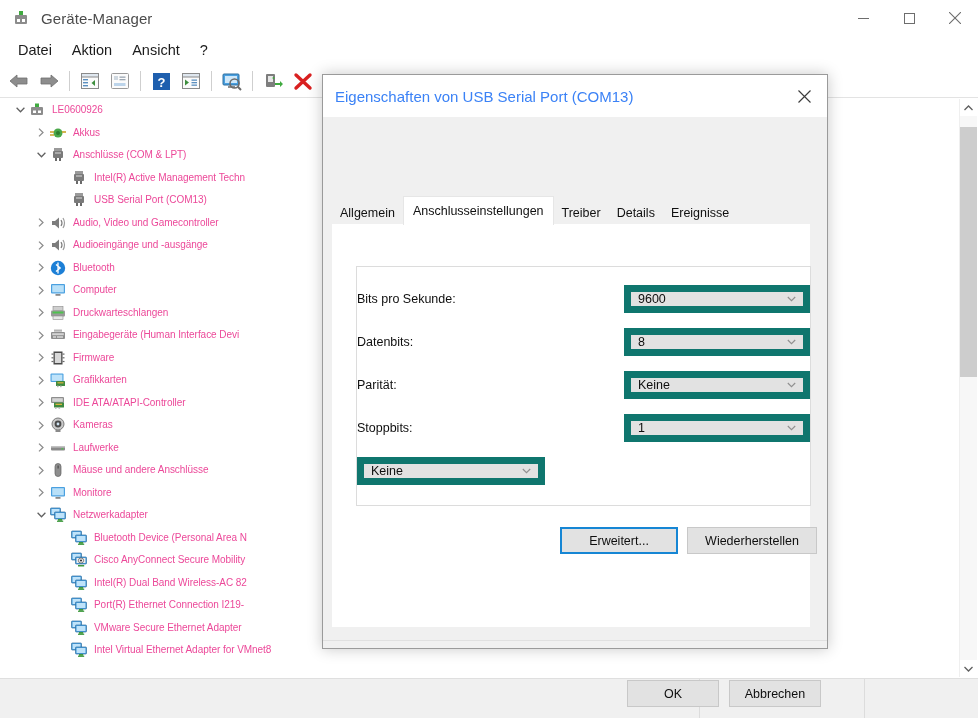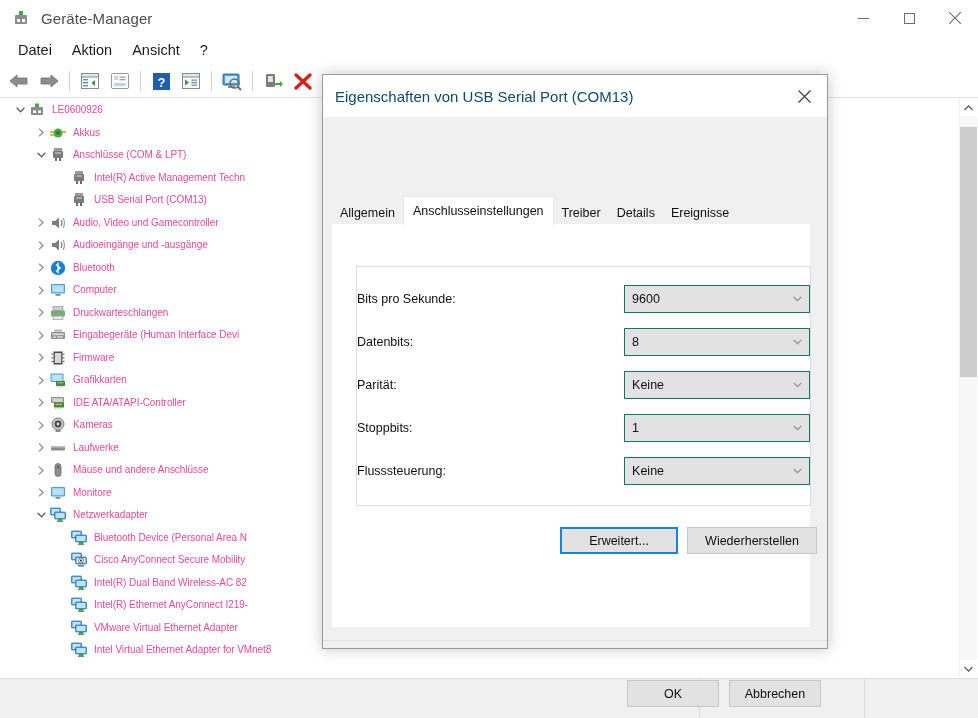--- a/index.html
+++ b/index.html
@@ -102,21 +102,21 @@
     background: #f0f0f0;
     border: 1px solid #9a9a9a;
     box-shadow: 0 0 14px rgba(0,0,0,.22);
     box-sizing: border-box;
   }
   .dlg-titlebar {
     position: relative; height: 42px; background: #ffffff;
     display: flex; align-items: center;
   }
   .dlg-title {
-    margin-left: 12px; font-size: 15px; color: #0c4a6e;
+    margin-left: 12px; font-size: 15px; color: #3b82f6;
     font-family: "Liberation Sans", sans-serif;
   }
   .dlg-close {
     position: absolute; right: 0; top: 0; width: 46px; height: 42px;
     display: flex; align-items: center; justify-content: center; color: #4a4a4a;
   }
   .dlg-body {
     position: absolute; left: 0; top: 42px; right: 0; bottom: 0;
     background: #f0f0f0;
   }
@@ -143,21 +143,21 @@
   }
   .field-row {
     position: absolute; left: 0; width: 100%; height: 28px; display: flex; align-items: center;
   }
   .field-label {
     width: 270px; text-align: left; padding-right: 8px; box-sizing: border-box;
     font-family: "Liberation Sans", sans-serif; font-size: 12.5px; color: #0f0f0f;
   }
   .combo {
     position: relative; width: 188px; height: 28px; background: #e2e2e2;
-    border: 1px solid #0f766e; box-sizing: border-box;
+    border: 7px solid #0f766e; box-sizing: border-box;
     display: flex; align-items: center;
   }
   .combo-value {
     padding-left: 7px; font-family: "Liberation Sans", sans-serif;
     font-size: 12.5px; color: #0f0f0f;
   }
   .combo-arrow {
     position: absolute; right: 7px; top: 0; bottom: 0;
     display: flex; align-items: center; color: #8e8e8e;
   }
@@ -596,33 +596,33 @@
         <div class="tree-row" style="padding-left: 52px;">
           <span class="twisty"></span>
           <span class="tree-ico"><svg width="18" height="18" viewBox="0 0 18 18">
               <rect x="1.5" y="2" width="10" height="7" rx="0.8" fill="#4aa0e0" stroke="#2f6f9f" stroke-width="0.7"></rect>
               <rect x="2.6" y="3" width="7.8" height="5" fill="#bfe3fa"></rect>
               <rect x="5.5" y="6" width="11" height="7" rx="0.8" fill="#4aa0e0" stroke="#2f6f9f" stroke-width="0.7"></rect>
               <rect x="6.6" y="7" width="8.8" height="5" fill="#bfe3fa"></rect>
               <rect x="9" y="13" width="4.2" height="1.8" fill="#3f9a3f"></rect>
               <rect x="8" y="14.6" width="6.2" height="1.3" fill="#3f9a3f"></rect>
             </svg></span>
-          <span class="tree-label">Intel(R) Ethernet AnyConnect I219-</span>
+          <span class="tree-label">Port(R) Ethernet Connection I219-</span>
         </div>
         <div class="tree-row" style="padding-left: 52px;">
           <span class="twisty"></span>
           <span class="tree-ico"><svg width="18" height="18" viewBox="0 0 18 18">
               <rect x="1.5" y="2" width="10" height="7" rx="0.8" fill="#4aa0e0" stroke="#2f6f9f" stroke-width="0.7"></rect>
               <rect x="2.6" y="3" width="7.8" height="5" fill="#bfe3fa"></rect>
               <rect x="5.5" y="6" width="11" height="7" rx="0.8" fill="#4aa0e0" stroke="#2f6f9f" stroke-width="0.7"></rect>
               <rect x="6.6" y="7" width="8.8" height="5" fill="#bfe3fa"></rect>
               <rect x="9" y="13" width="4.2" height="1.8" fill="#3f9a3f"></rect>
               <rect x="8" y="14.6" width="6.2" height="1.3" fill="#3f9a3f"></rect>
             </svg></span>
-          <span class="tree-label">VMware Virtual Ethernet Adapter</span>
+          <span class="tree-label">VMware Secure Ethernet Adapter</span>
         </div>
         <div class="tree-row" style="padding-left: 52px;">
           <span class="twisty"></span>
           <span class="tree-ico"><svg width="18" height="18" viewBox="0 0 18 18">
               <rect x="1.5" y="2" width="10" height="7" rx="0.8" fill="#4aa0e0" stroke="#2f6f9f" stroke-width="0.7"></rect>
               <rect x="2.6" y="3" width="7.8" height="5" fill="#bfe3fa"></rect>
               <rect x="5.5" y="6" width="11" height="7" rx="0.8" fill="#4aa0e0" stroke="#2f6f9f" stroke-width="0.7"></rect>
               <rect x="6.6" y="7" width="8.8" height="5" fill="#bfe3fa"></rect>
               <rect x="9" y="13" width="4.2" height="1.8" fill="#3f9a3f"></rect>
               <rect x="8" y="14.6" width="6.2" height="1.3" fill="#3f9a3f"></rect>
@@ -735,21 +735,20 @@
               <div class="combo">
                 <span class="combo-value">1</span>
                 <span class="combo-arrow">
                   <svg width="9" height="6" viewBox="0 0 9 6">
                     <path d="M0.8 1 L4.5 4.6 L8.2 1" fill="none" stroke="#909090" stroke-width="1.15"></path>
                   </svg>
                 </span>
               </div>
             </div>
             <div class="field-row" style="top: 190px;">
-              <div class="field-label">Flusssteuerung:</div>
               <div class="combo">
                 <span class="combo-value">Keine</span>
                 <span class="combo-arrow">
                   <svg width="9" height="6" viewBox="0 0 9 6">
                     <path d="M0.8 1 L4.5 4.6 L8.2 1" fill="none" stroke="#909090" stroke-width="1.15"></path>
                   </svg>
                 </span>
               </div>
             </div>
           </div>

